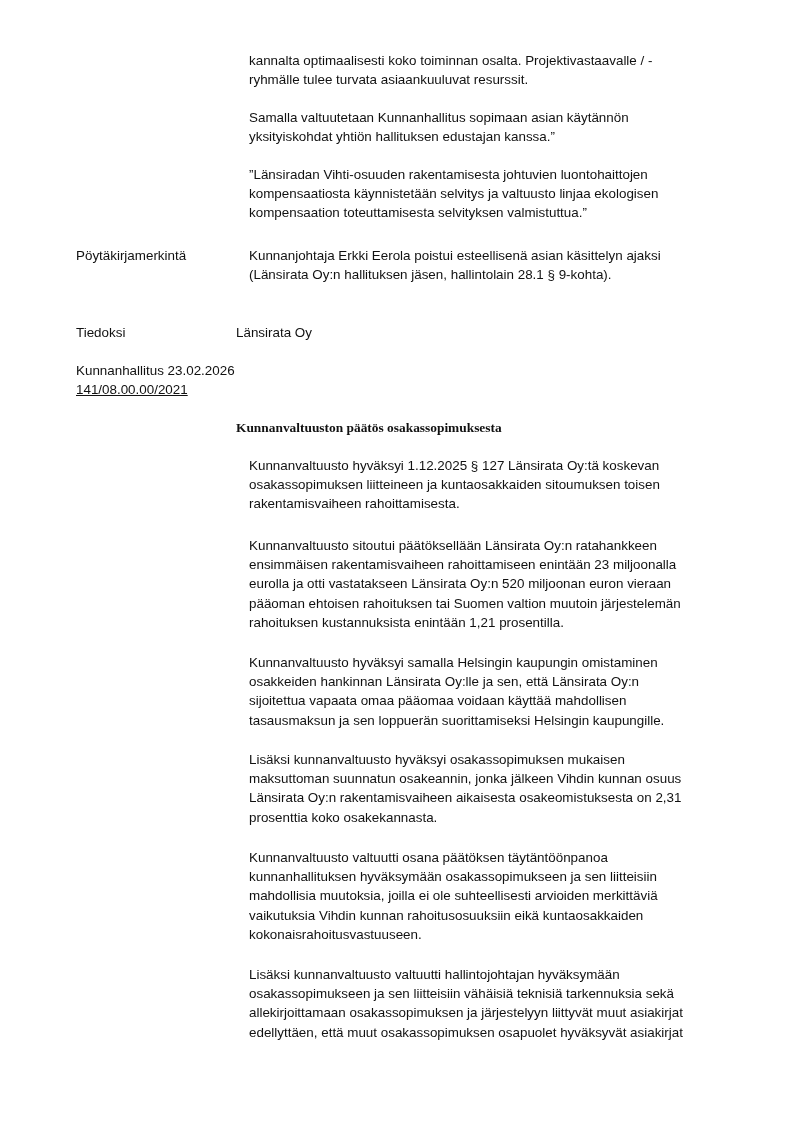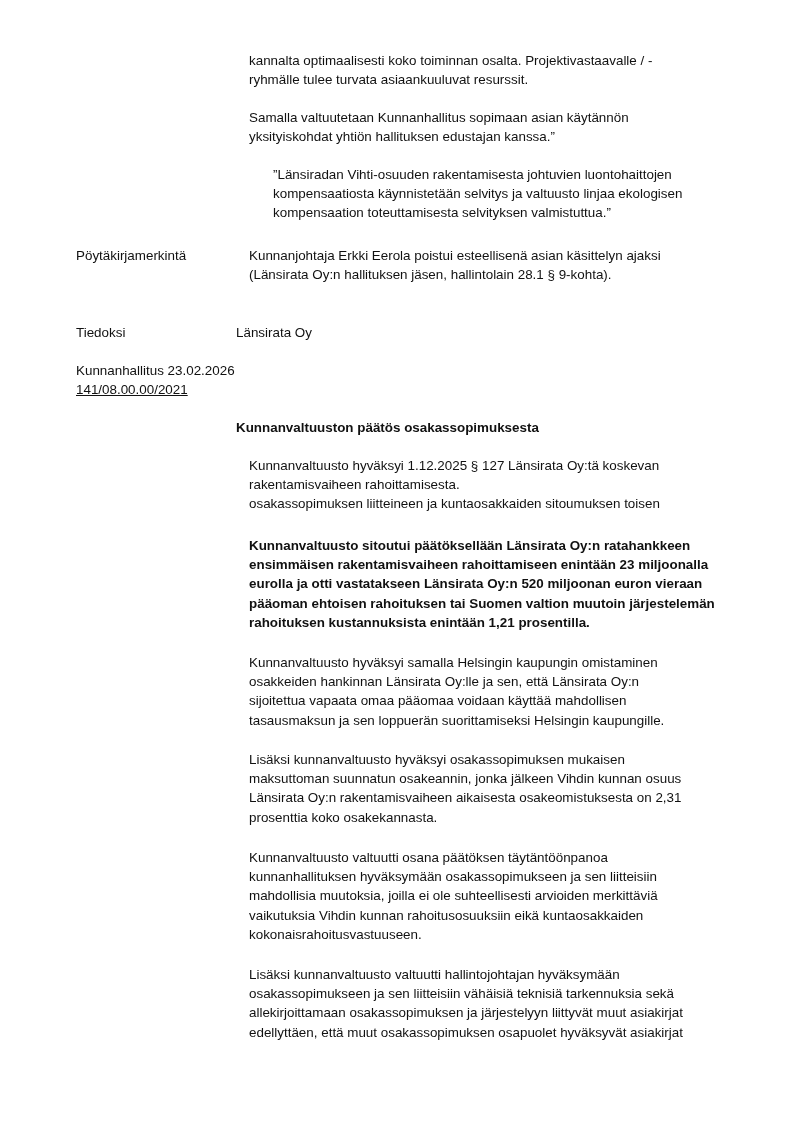--- a/index.html
+++ b/index.html
@@ -20,47 +20,47 @@
 <div class="para" style="top:51px;">
   <span>kannalta optimaalisesti koko toiminnan osalta. Projektivastaavalle / -</span>
   <span>ryhmälle tulee turvata asiaankuuluvat resurssit.</span>
 </div>
 
 <div class="para" style="top:108px;">
   <span>Samalla valtuutetaan Kunnanhallitus sopimaan asian käytännön</span>
   <span>yksityiskohdat yhtiön hallituksen edustajan kanssa.”</span>
 </div>
 
-<div class="para" style="top:165px;margin-left:24px;">
+<div class="para" style="top:165px;">
   <span>”Länsiradan Vihti-osuuden rakentamisesta johtuvien luontohaittojen</span>
   <span>kompensaatiosta käynnistetään selvitys ja valtuusto linjaa ekologisen</span>
   <span>kompensaation toteuttamisesta selvityksen valmistuttua.”</span>
 </div>
 
 <div class="label" style="top:246px;">Pöytäkirjamerkintä</div>
 <div class="para" style="top:246px;">
   <span>Kunnanjohtaja Erkki Eerola poistui esteellisenä asian käsittelyn ajaksi</span>
   <span>(Länsirata Oy:n hallituksen jäsen, hallintolain 28.1 § 9-kohta).</span>
 </div>
 
 <div class="label" style="top:323px;">Tiedoksi</div>
 <div class="line" style="top:323px;">Länsirata Oy</div>
 
 <div class="label" style="top:361px;">Kunnanhallitus 23.02.2026</div>
 <div class="label" style="top:380px;text-decoration:underline;">141/08.00.00/2021</div>
 
-<div class="line bold" style="top:418px;">Kunnanvaltuuston päätös osakassopimuksesta</div>
+<div class="line bold" style="top:418px;font-family:Liberation Serif, serif;">Kunnanvaltuuston päätös osakassopimuksesta</div>
 
 <div class="para" style="top:456px;">
   <span>Kunnanvaltuusto hyväksyi 1.12.2025 § 127 Länsirata Oy:tä koskevan</span>
+  <span>osakassopimuksen liitteineen ja kuntaosakkaiden sitoumuksen toisen</span>
   <span>rakentamisvaiheen rahoittamisesta.</span>
-  <span>osakassopimuksen liitteineen ja kuntaosakkaiden sitoumuksen toisen</span>
 </div>
 
-<div class="para" style="top:536px;font-weight:bold;">
+<div class="para" style="top:536px;">
   <span>Kunnanvaltuusto sitoutui päätöksellään Länsirata Oy:n ratahankkeen</span>
   <span>ensimmäisen rakentamisvaiheen rahoittamiseen enintään 23 miljoonalla</span>
   <span>eurolla ja otti vastatakseen Länsirata Oy:n 520 miljoonan euron vieraan</span>
   <span>pääoman ehtoisen rahoituksen tai Suomen valtion muutoin järjestelemän</span>
   <span>rahoituksen kustannuksista enintään 1,21 prosentilla.</span>
 </div>
 
 <div class="para" style="top:653px;">
   <span>Kunnanvaltuusto hyväksyi samalla Helsingin kaupungin omistaminen</span>
   <span>osakkeiden hankinnan Länsirata Oy:lle ja sen, että Länsirata Oy:n</span>

